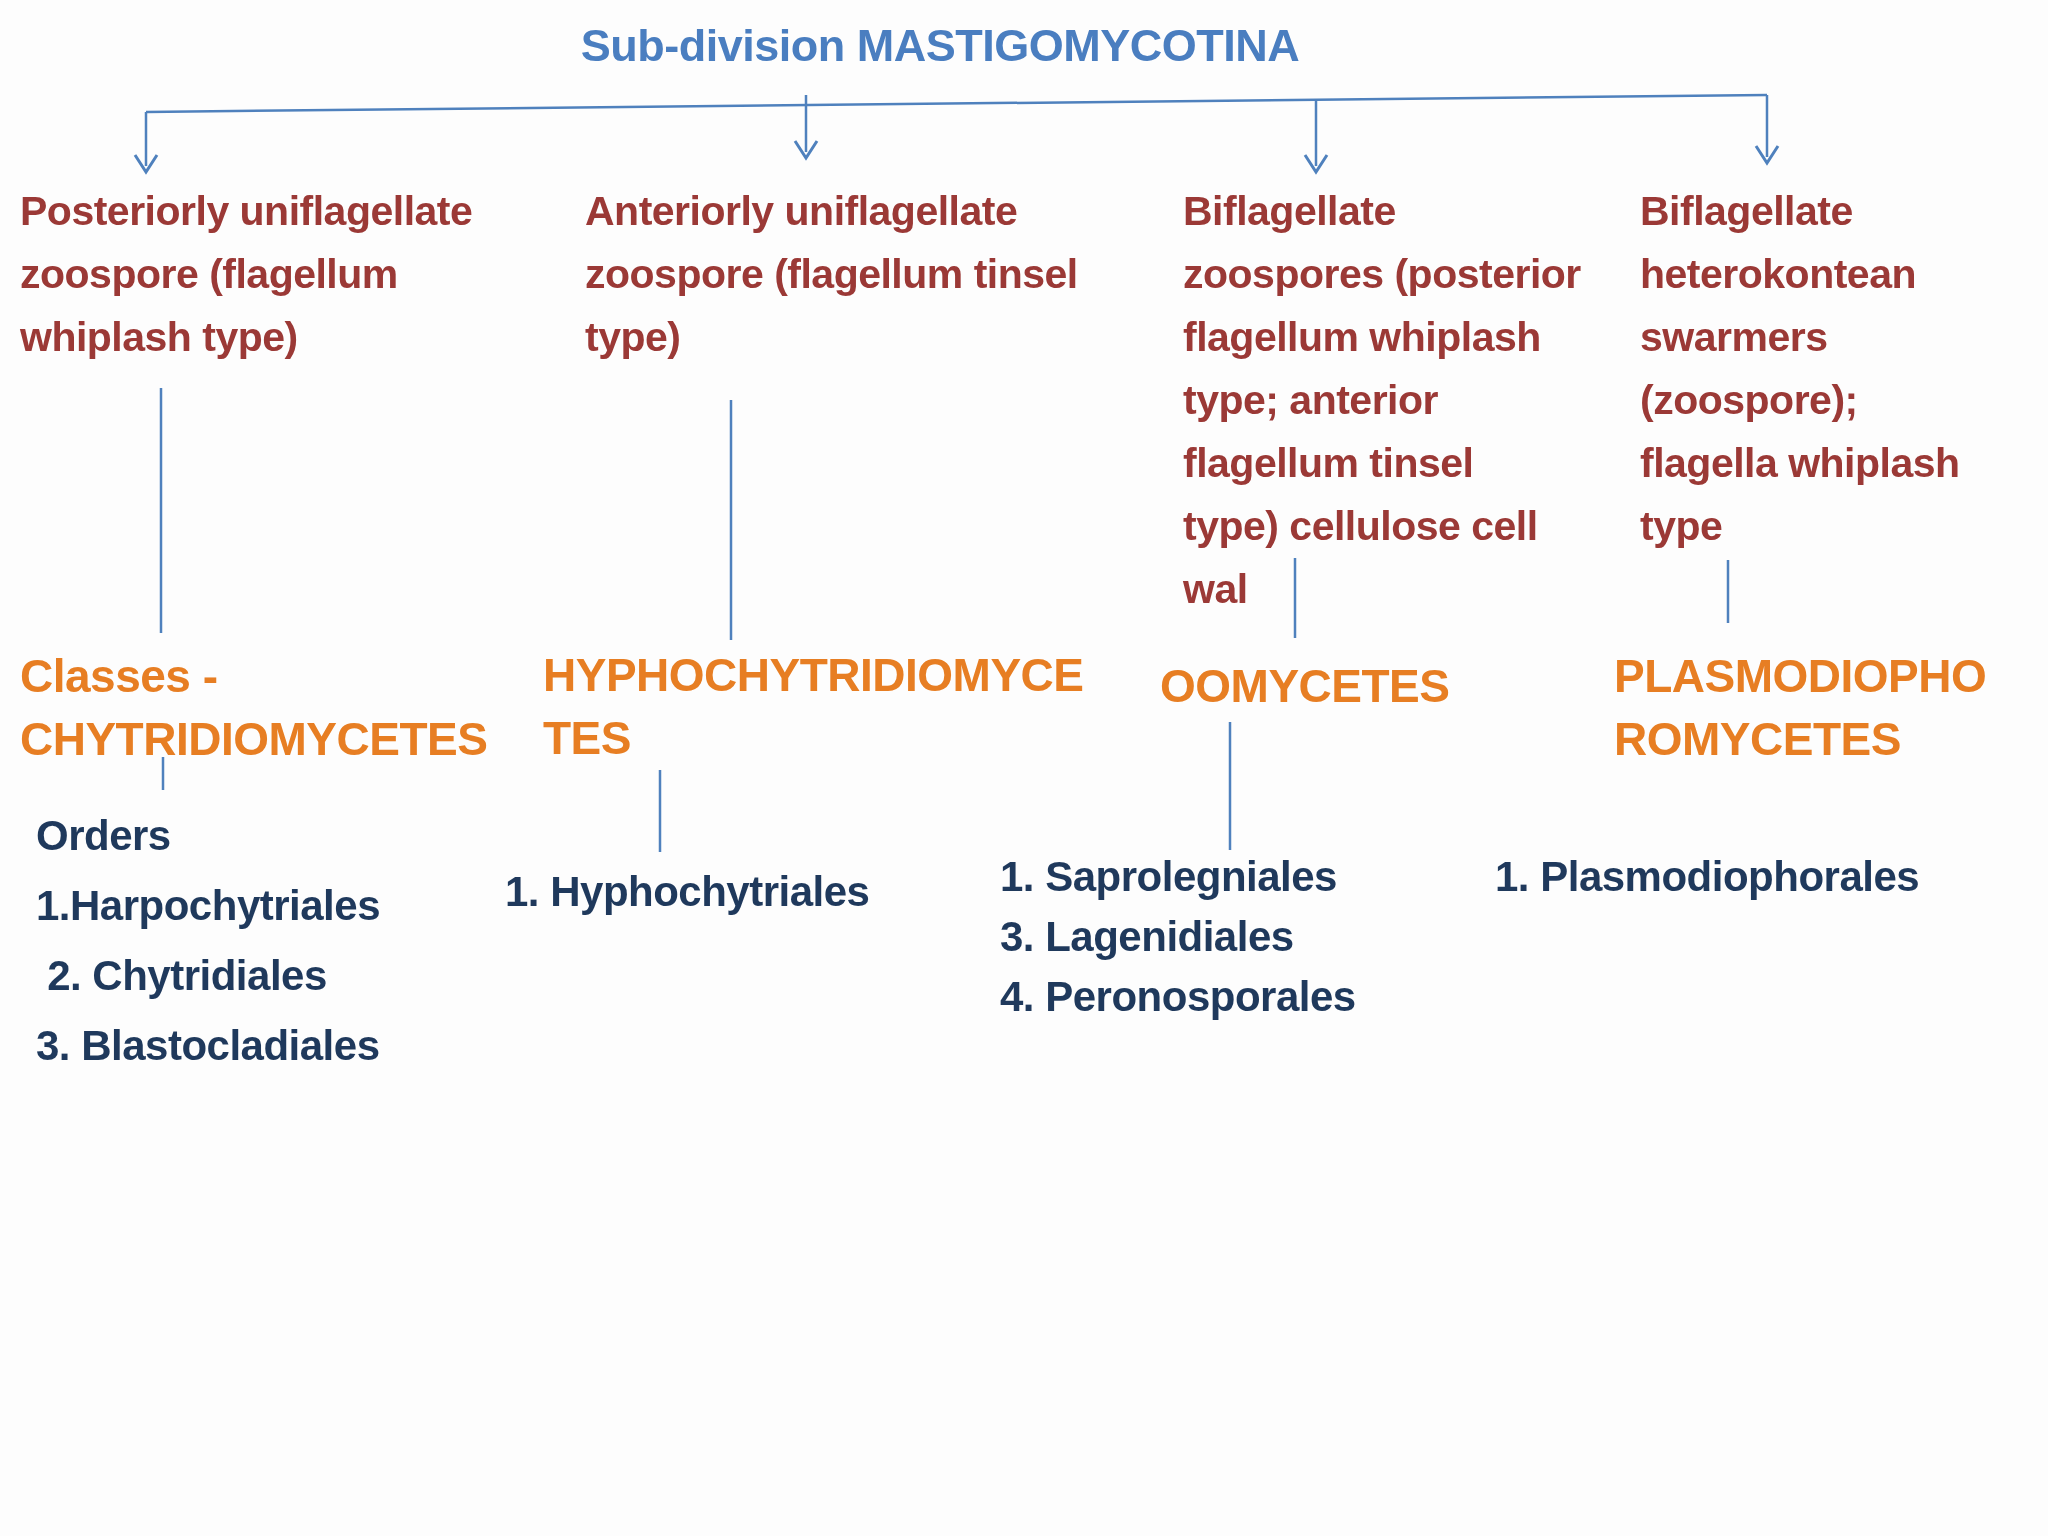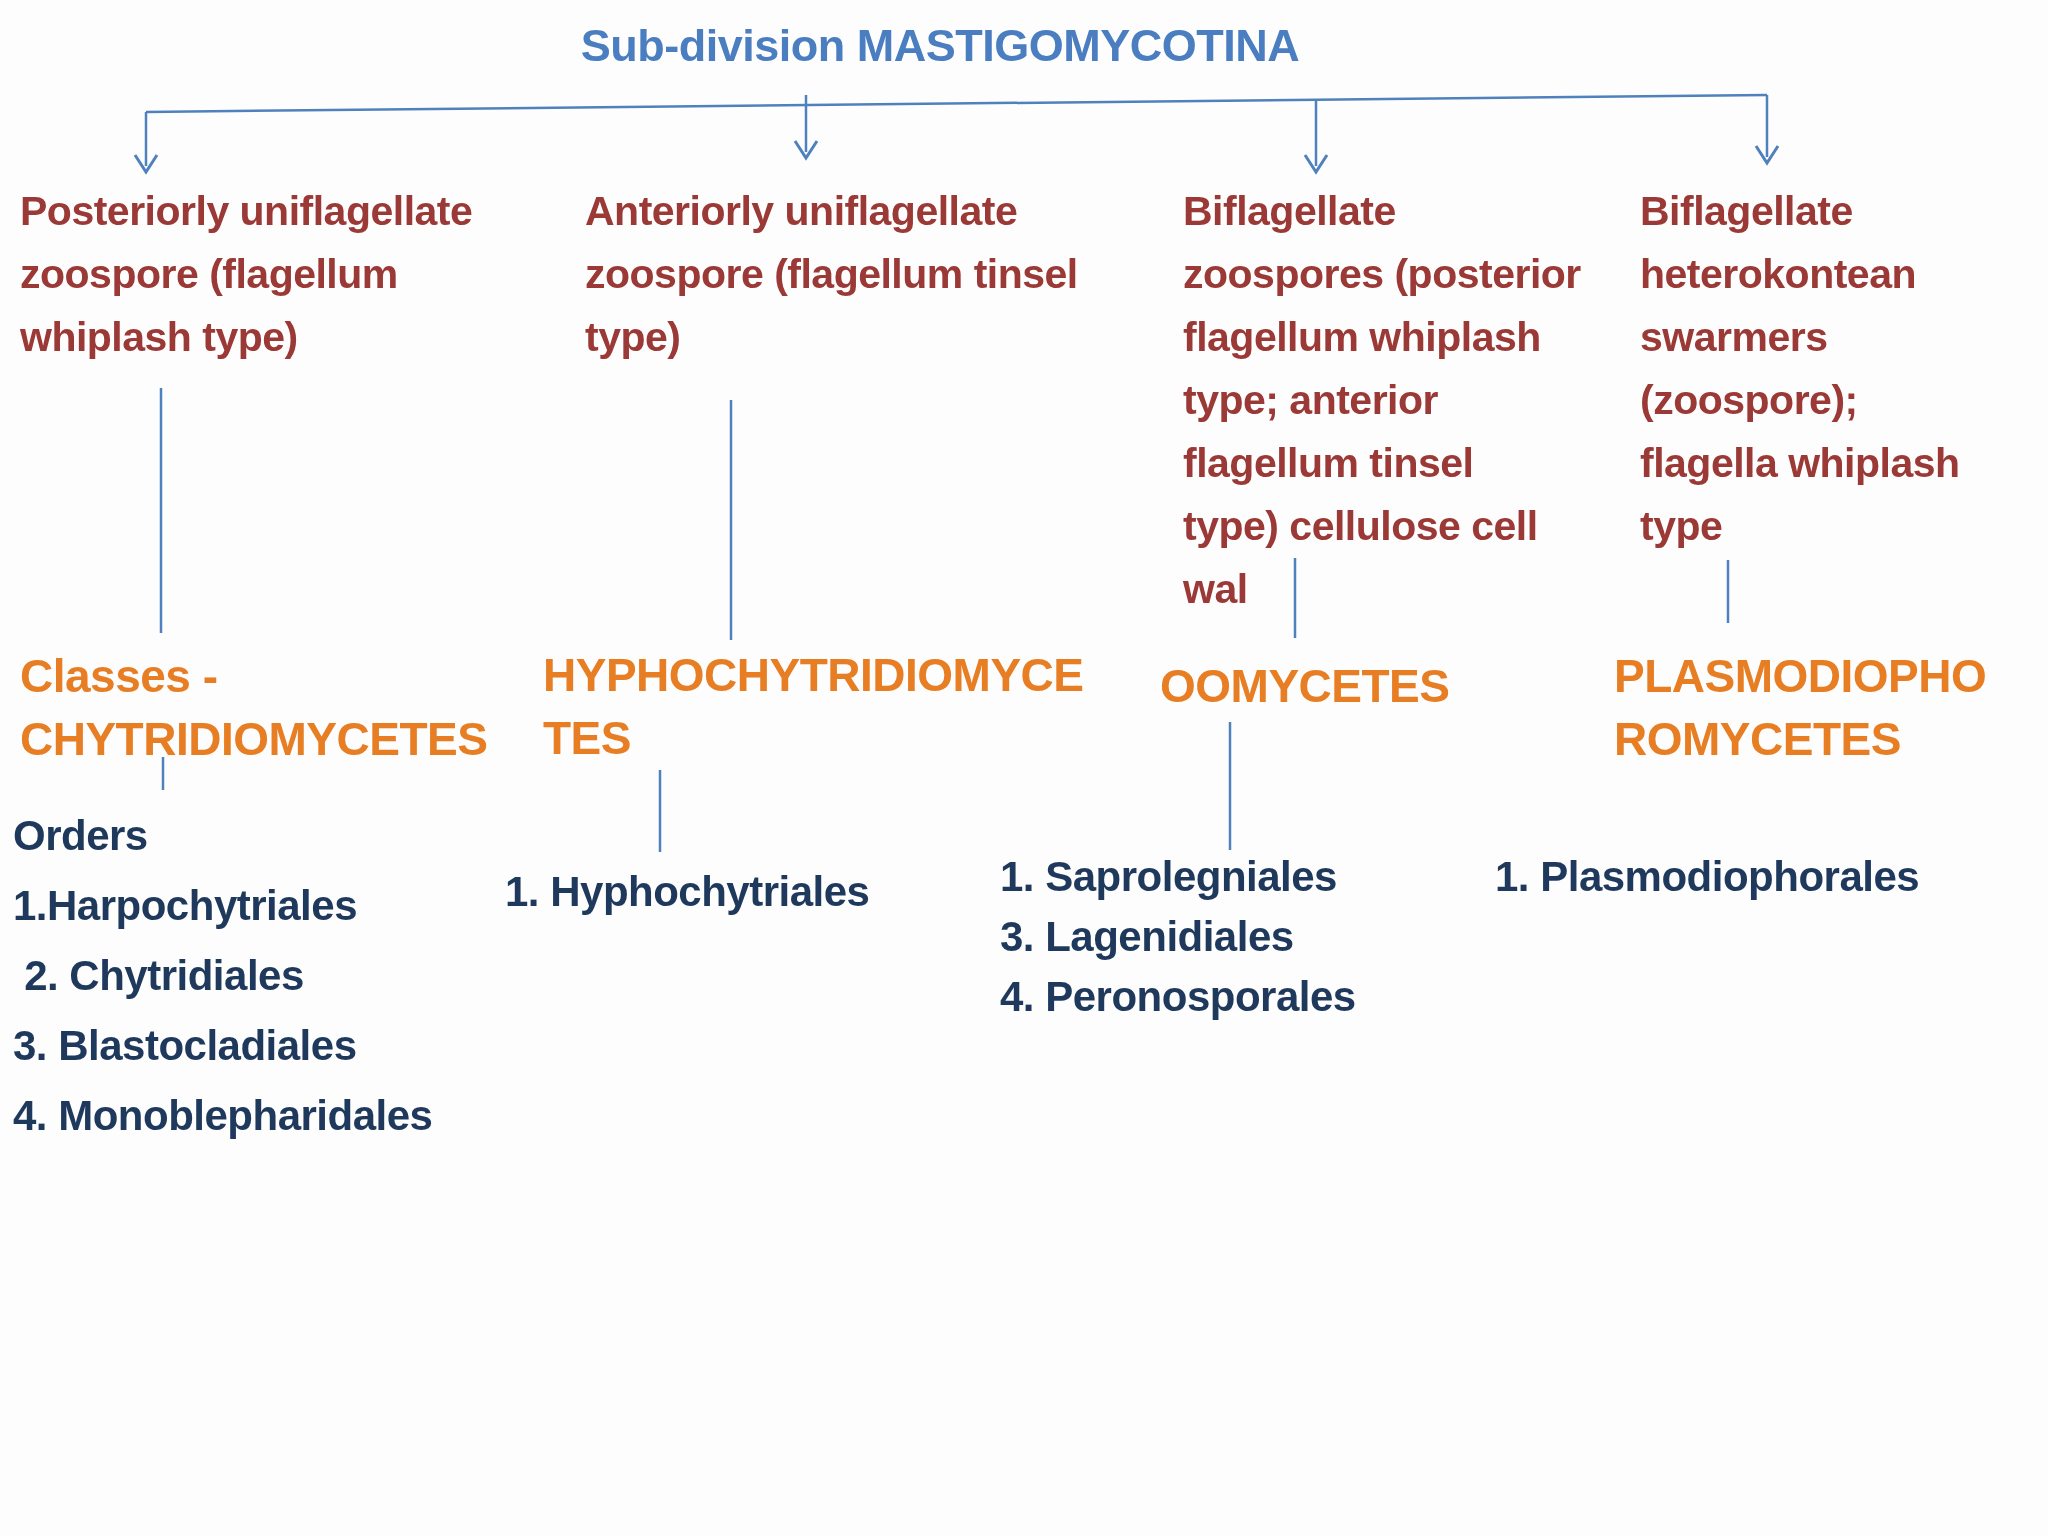--- a/index.html
+++ b/index.html
@@ -94,26 +94,25 @@
 type</div>
 
   <div class="txt klass" style="left:20px;top:645px;">Classes -
 CHYTRIDIOMYCETES</div>
   <div class="txt klass" style="left:543px;top:644px;">HYPHOCHYTRIDIOMYCE
 TES</div>
   <div class="txt klass" style="left:1160px;top:655px;">OOMYCETES</div>
   <div class="txt klass" style="left:1614px;top:645px;">PLASMODIOPHO
 ROMYCETES</div>
 
-  <div class="orders col1" style="left:13px;top:812px;">
+  <div class="orders col1" style="left:36px;top:812px;">
     <div>Orders</div>
     <div>1.Harpochytriales</div>
     <div> 2. Chytridiales</div>
     <div>3. Blastocladiales</div>
-    <div>4. Monoblepharidales</div>
   </div>
 
   <div class="orders" style="left:505px;top:868px;">
     <div>1. Hyphochytriales</div>
   </div>
 
   <div class="orders col3" style="left:1000px;top:853px;">
     <div>1. Saprolegniales</div>
     <div>3. Lagenidiales</div>
     <div>4. Peronosporales</div>

